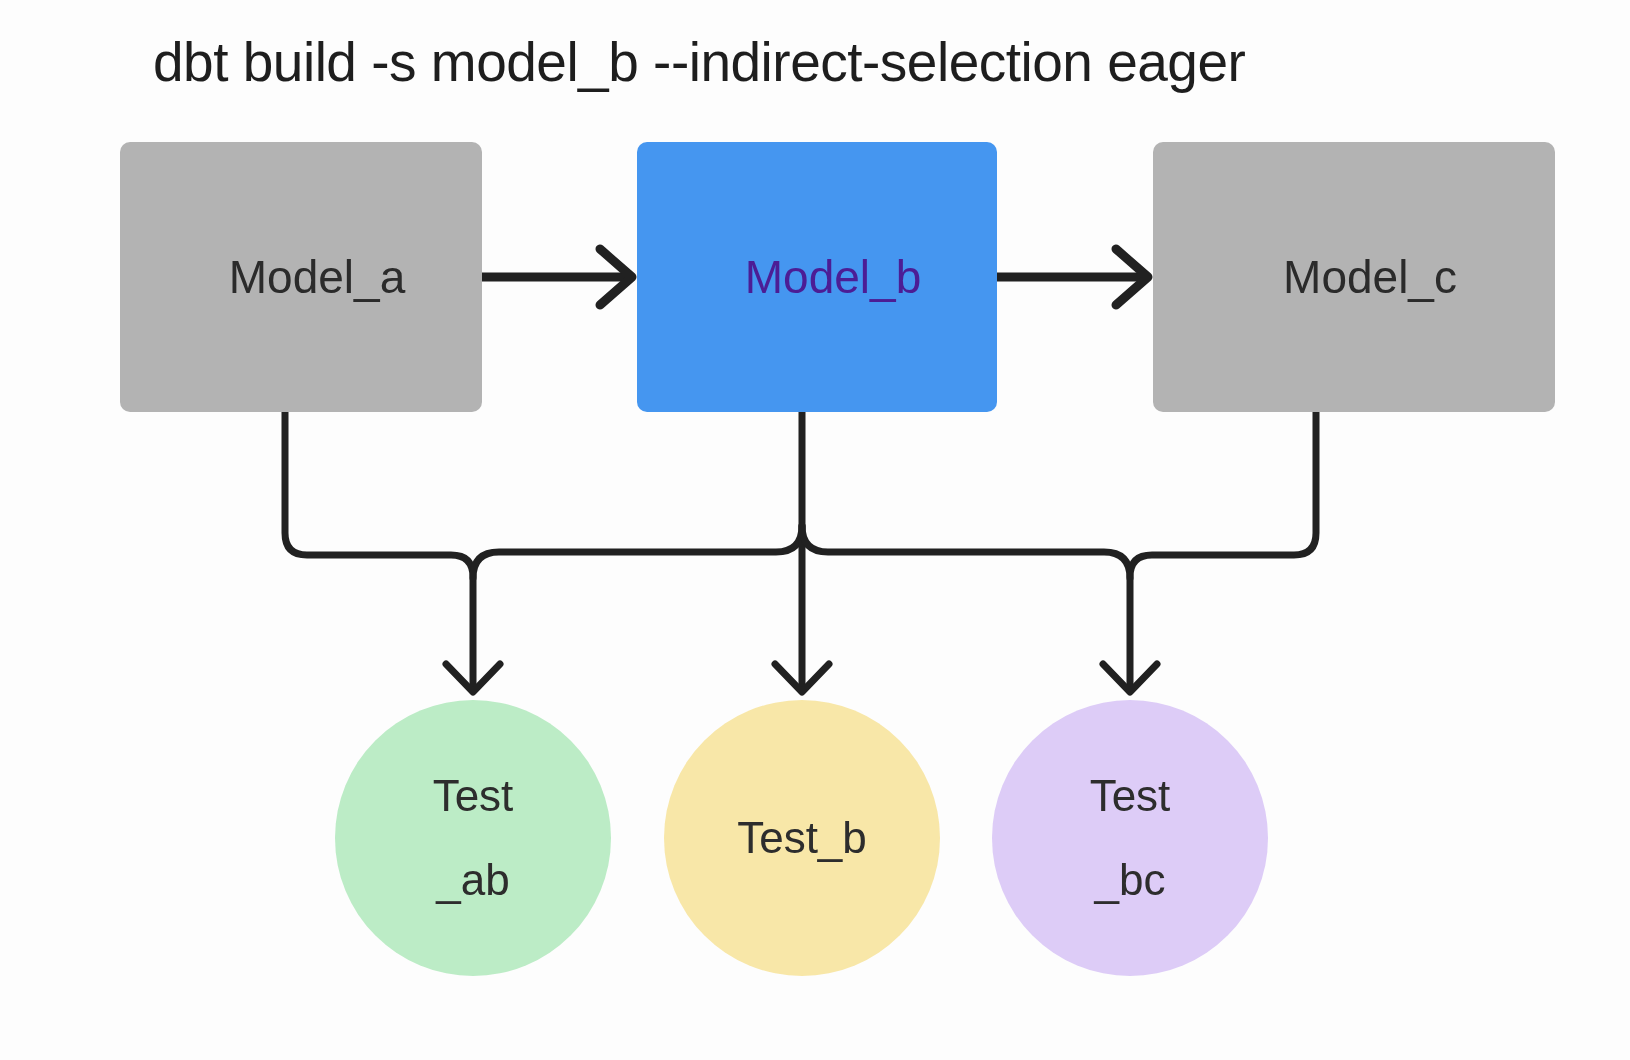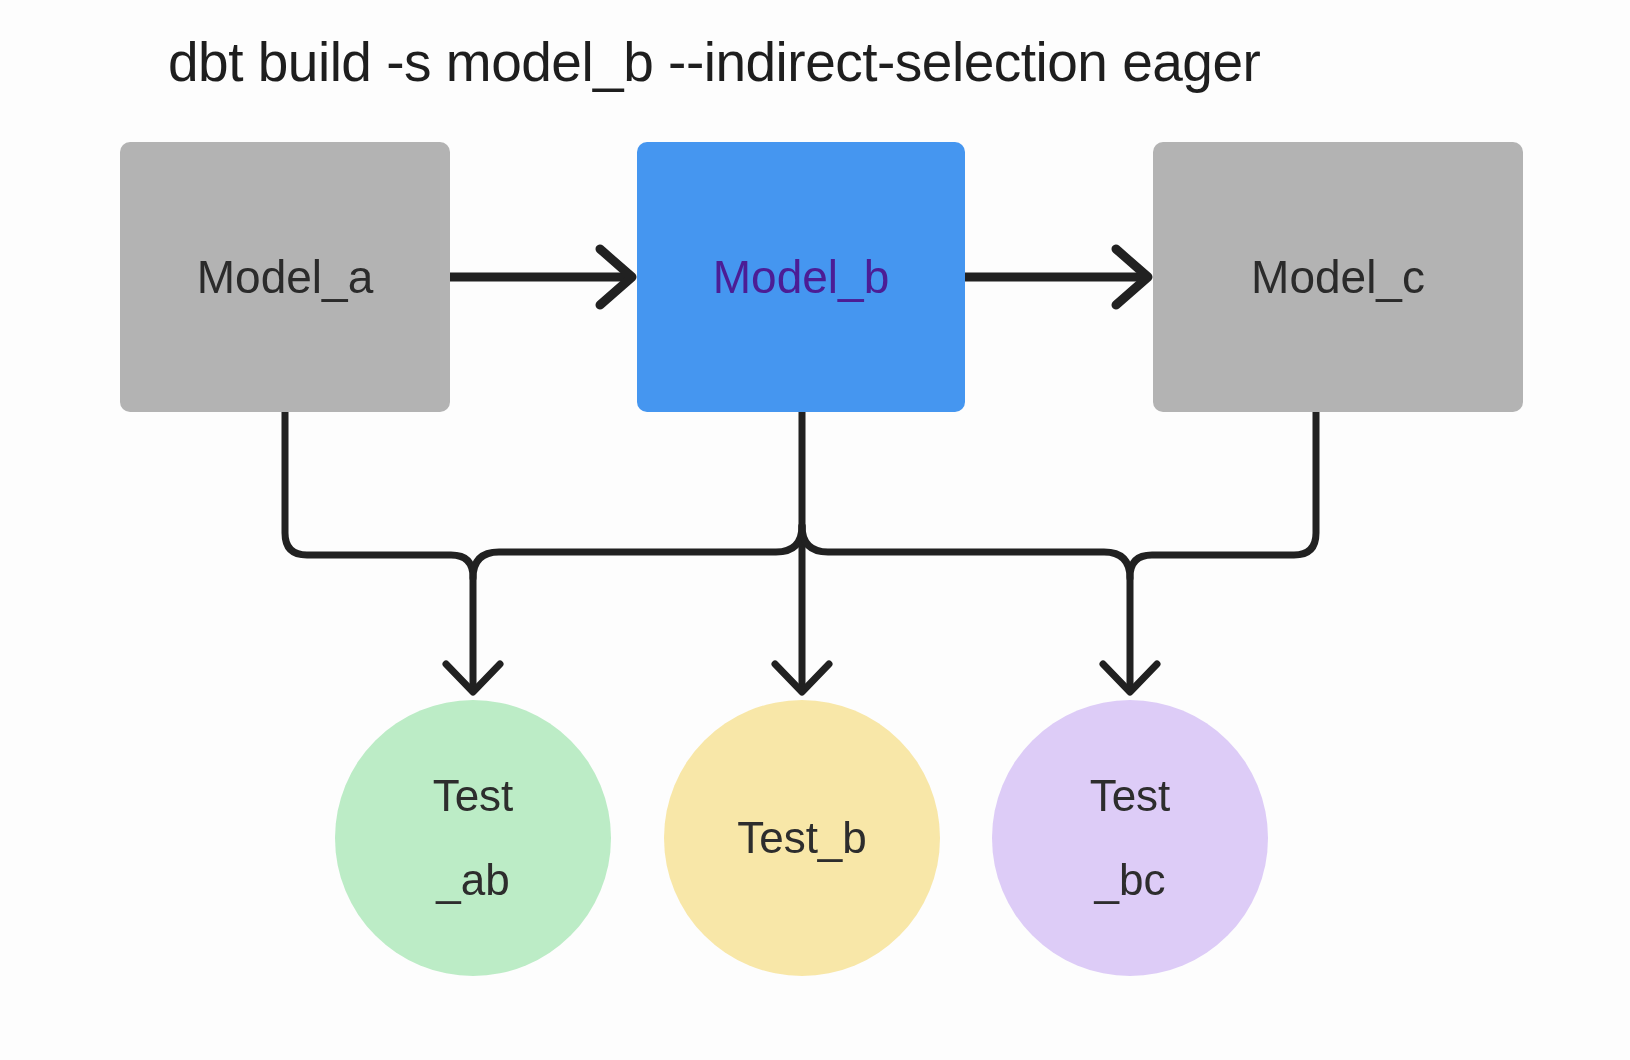--- a/index.html
+++ b/index.html
@@ -10,38 +10,39 @@
   }
   .canvas {
     position: relative;
     width: 1630px;
     height: 1060px;
     background: #fdfdfd;
     overflow: hidden;
   }
   .title {
     position: absolute;
-    left: 168px;
+    left: 153px;
     top: 30px;
     font-size: 55px;
     font-weight: 500;
     letter-spacing: -0.5px;
     color: #1e1e1e;
     white-space: nowrap;
   }
   .model-box {
     position: absolute;
     top: 142px;
     height: 270px;
     border-radius: 10px;
     display: flex;
     align-items: center;
     justify-content: center;
     font-size: 46px;
     font-weight: 400;
+    padding-left: 32px;
   }
   .model-a { left: 120px;  width: 330px; }
   .model-b { left: 637px;  width: 328px; }
   .model-c { left: 1153px; width: 370px; }
   .test-circle {
     position: absolute;
     top: 700px;
     width: 276px;
     height: 276px;
     border-radius: 50%;

